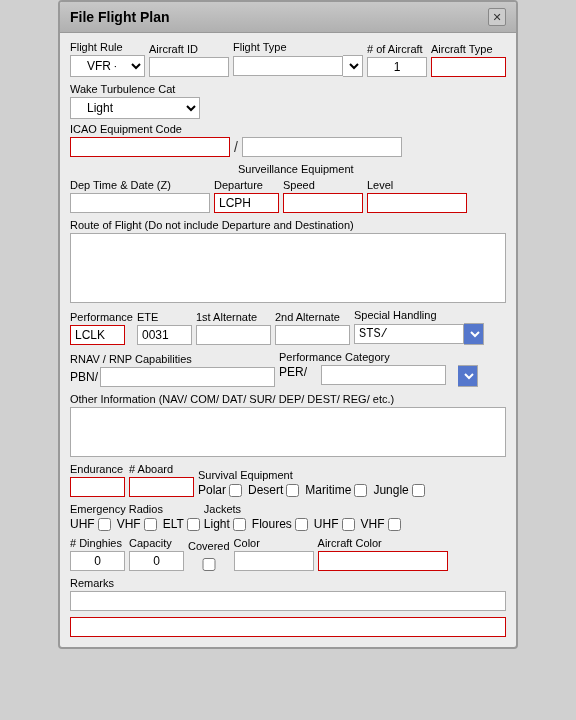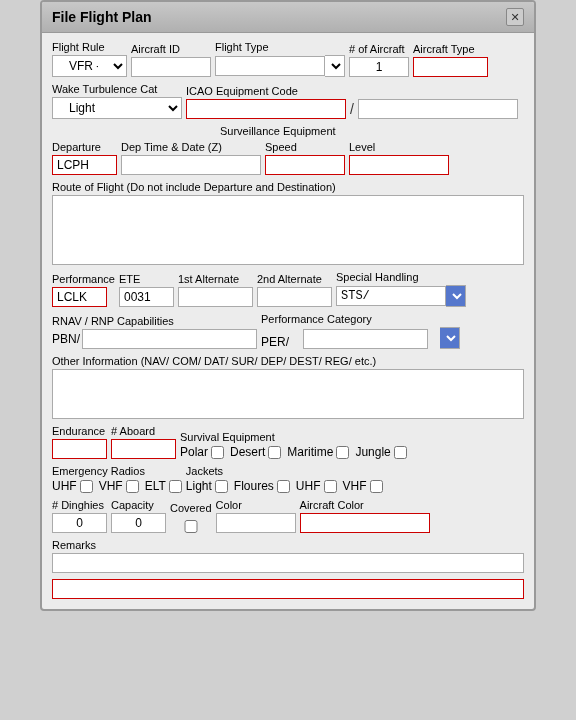--- a/index.html
+++ b/index.html
@@ -6,21 +6,21 @@
     body {
       font-family: Arial, Helvetica, sans-serif;
       font-size: 12px;
       background: #d0d0d0;
       display: flex;
       justify-content: center;
       align-items: flex-start;
       min-height: 720px;
     }
     .window {
-      width: 496px;
+      width: 460px;
       background: #ececec;
       border: 2px solid #999;
       border-radius: 4px;
       padding: 0;
       position: relative;
     }
     .title-bar {
       background: linear-gradient(to bottom, #c8c8c8, #b0b0b0);
       border-bottom: 1px solid #999;
       padding: 6px 10px;
@@ -180,26 +180,26 @@
       <div style="width:160px; text-align:right; padding-right:4px;">
         
       </div>
       <div class="field-label" style="margin-left:168px;">
         <span>Surveillance Equipment</span>
       </div>
     </div>
 
     <div class="row">
       <div class="field-group">
+        <label class="field-label">Dep Time &amp; Date (Z)</label>
+        <input type="text" style="width: 140px;">
+      </div>
+      <div class="field-group">
         <label class="field-label">Departure</label>
         <input type="text" style="width: 65px; border-color: rgb(204, 51, 51);" class="input-red" value="LCPH">
-      </div>
-      <div class="field-group">
-        <label class="field-label">Dep Time &amp; Date (Z)</label>
-        <input type="text" style="width: 140px;">
       </div>
       <div class="field-group">
         <label class="field-label">Speed</label>
         <input type="text" style="width: 80px; border-color: rgb(204, 51, 51);" class="input-red">
       </div>
       <div class="field-group">
         <label class="field-label">Level</label>
         <input type="text" style="width: 100px; border-color: rgb(204, 51, 51);" class="input-red">
       </div>
     </div>
@@ -240,21 +240,21 @@
     <div class="row">
       <div class="field-group">
         <label class="field-label">RNAV / RNP Capabilities</label>
         <div style="display:flex; align-items:center;">
           <span class="prefix">PBN/</span>
           <input type="text" style="width: 175px;">
         </div>
       </div>
       <div class="field-group">
         <label class="field-label">Performance Category</label>
-        <div style="display:flex; align-items:flex-end;gap:12px;">
+        <div style="display:flex; align-items:flex-start;gap:12px;">
           <span class="prefix">PER/</span>
           <input type="text" style="width: 125px;">
           <select style="width:20px; padding:1px; height:22px; border-left:none; background:#5577cc; color:white;">
             <option></option>
           </select>
         </div>
       </div>
     </div>
 
     <div class="field-group full-width" style="margin-bottom:6px;">

